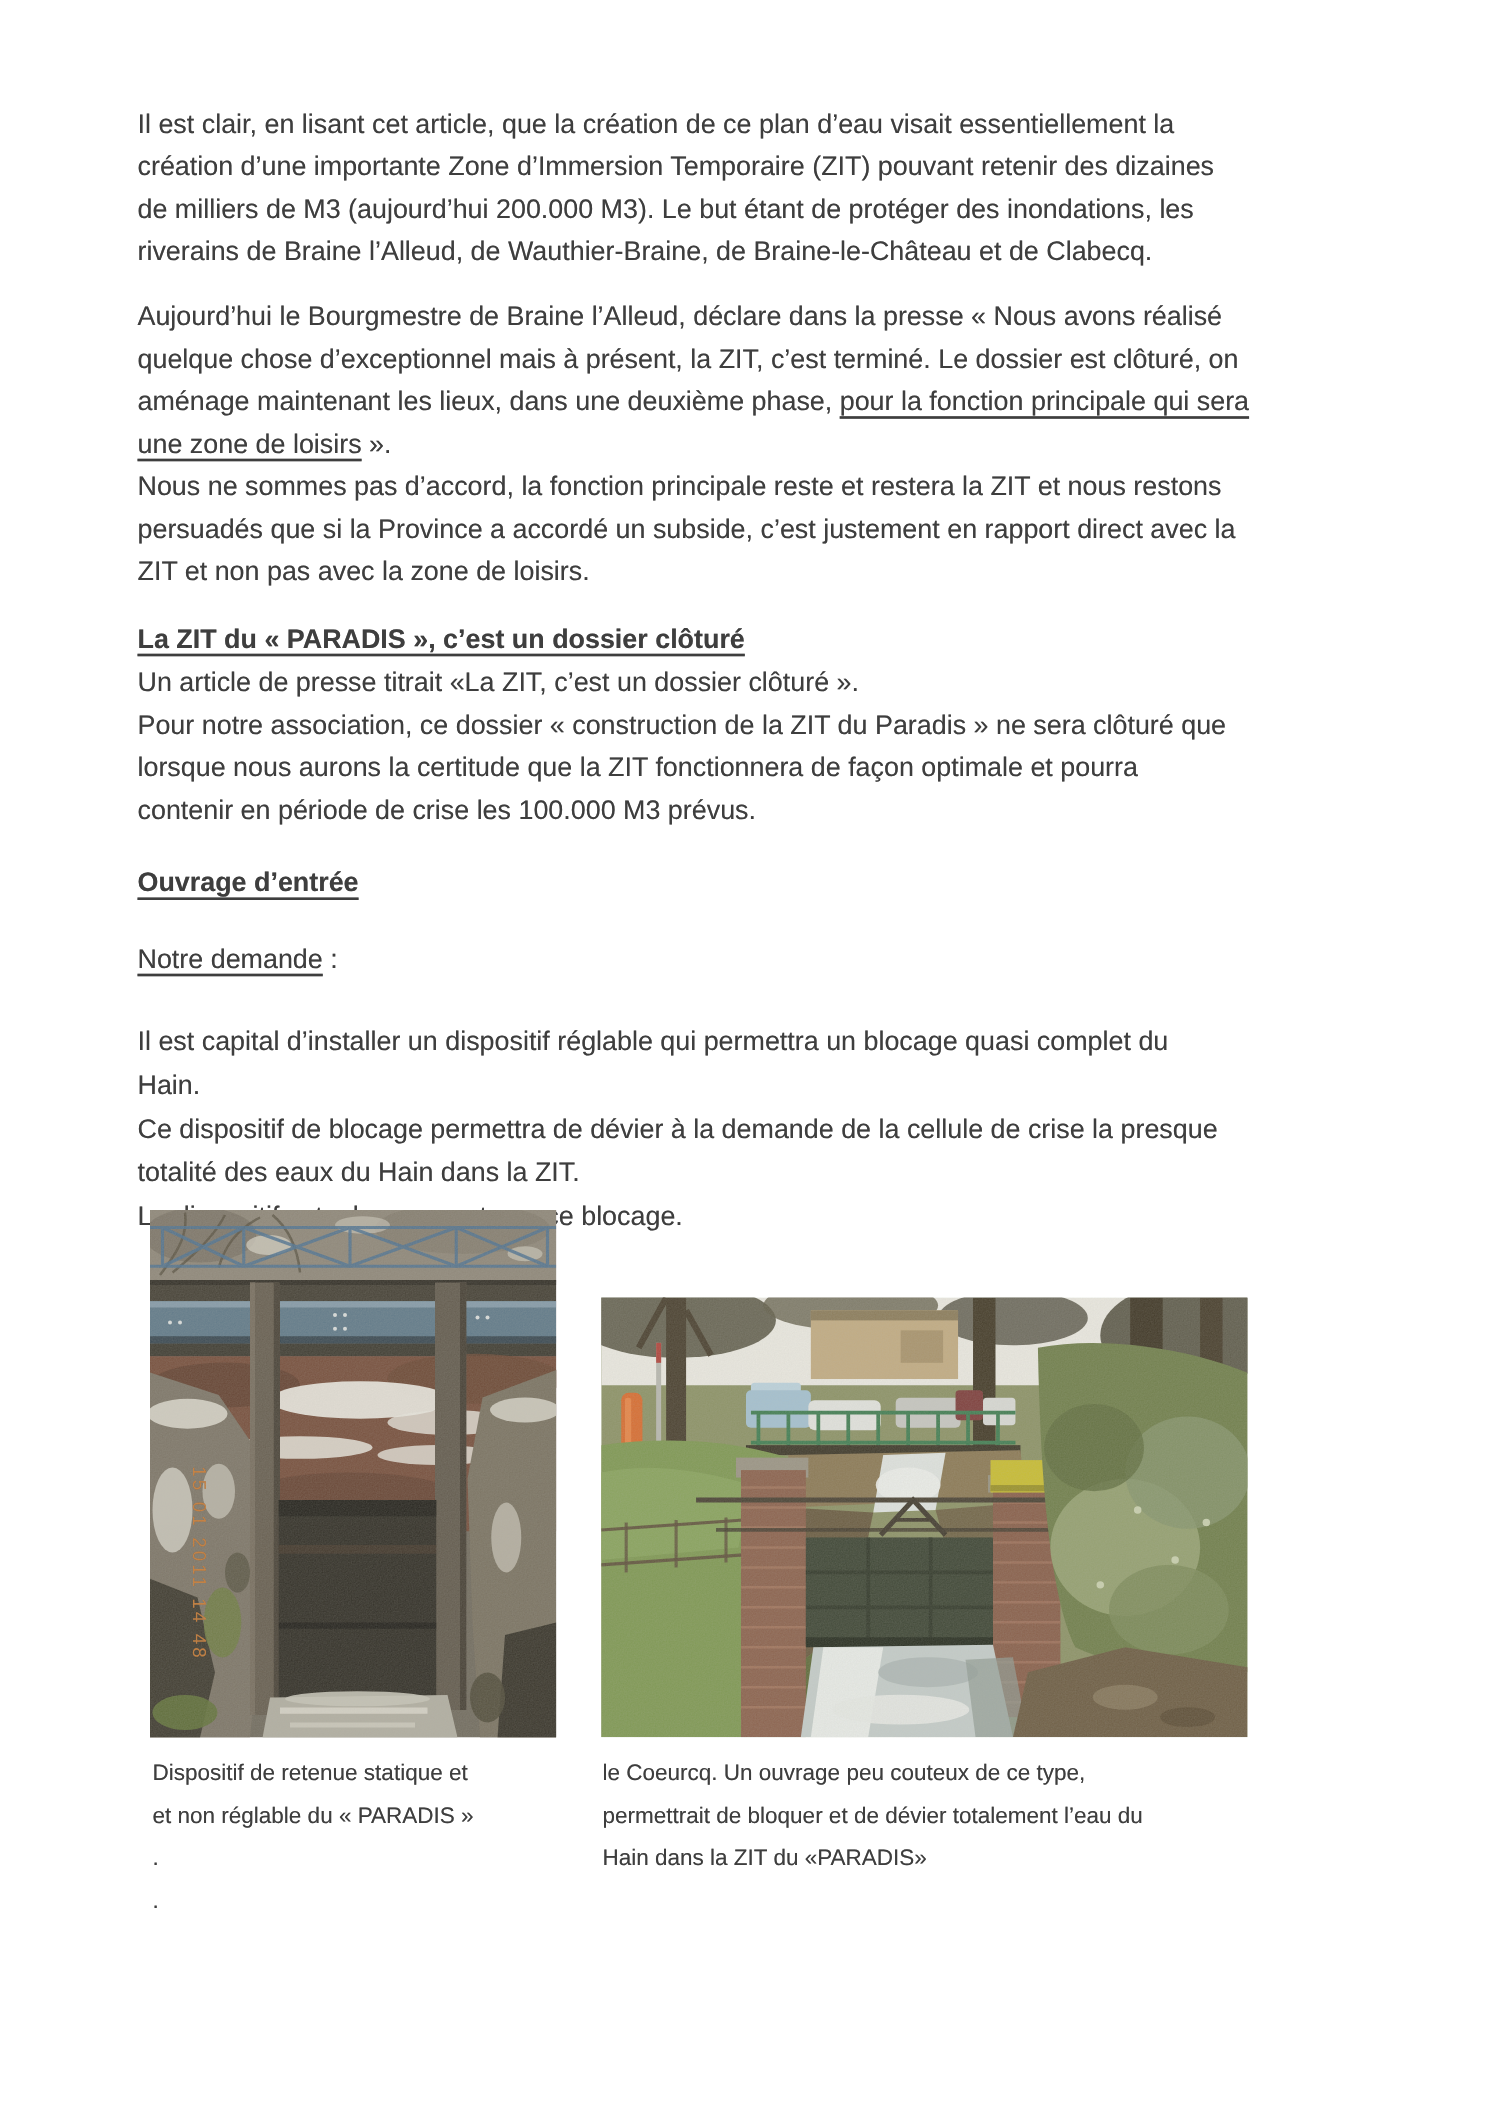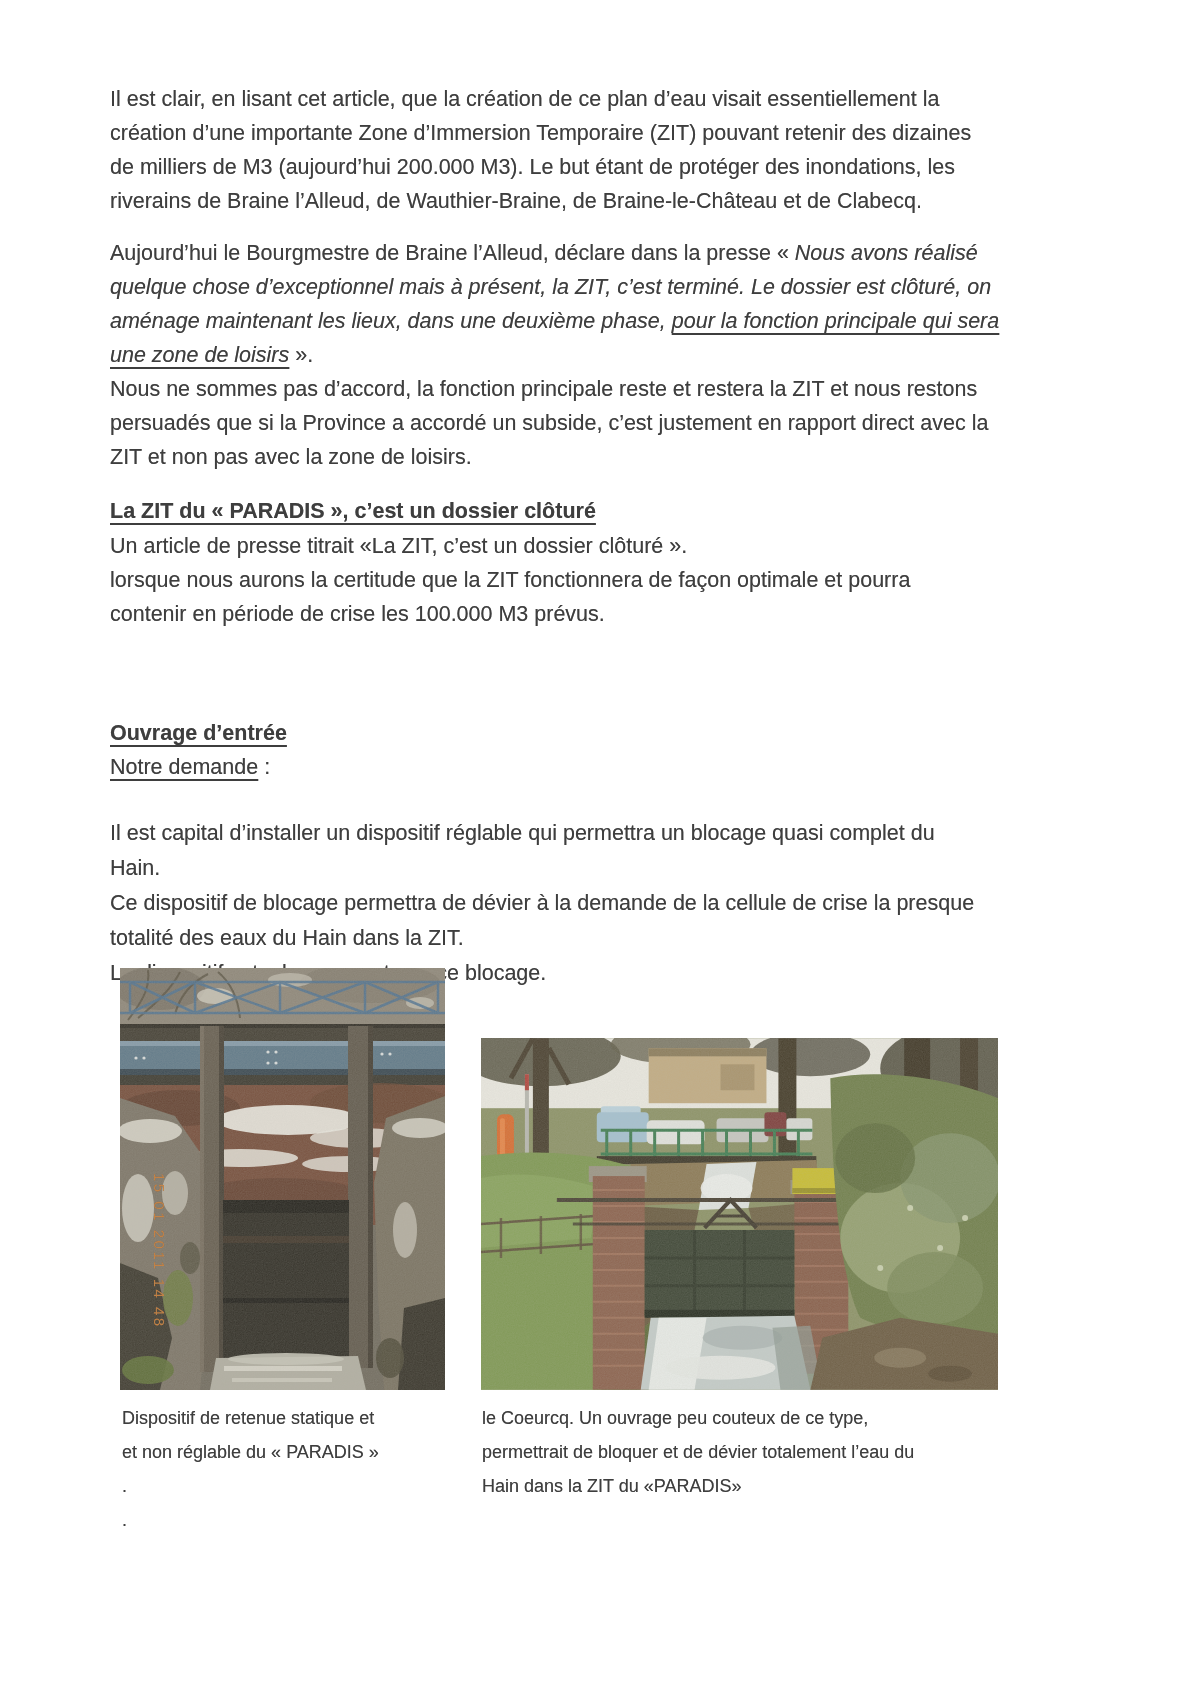--- a/index.html
+++ b/index.html
@@ -9,21 +9,21 @@
     margin:0 auto;
     background:#ffffff;
     font-family:"Liberation Sans", sans-serif;
     color:#3e3e3e;
     overflow:hidden;
     text-shadow:0 0 .5px rgba(62,62,62,.55);
   }
   .block{position:absolute;left:110px;width:985px;font-size:21.5px;line-height:34px;}
   .block-tall{line-height:35px;}
   .line{white-space:nowrap;}
-  .it{font-style:italic;}
+  .it{}
   .ul{text-decoration:underline;text-decoration-thickness:1.5px;text-underline-offset:4.5px;}
   .hd{font-weight:bold;text-decoration:underline;text-decoration-thickness:2px;text-underline-offset:5px;}
   .caption{position:absolute;font-size:18px;line-height:34px;}
   .photo{position:absolute;display:block;}
 </style>
 </head>
 <body>
 
 <div class="page">
 
@@ -44,25 +44,26 @@
     <div class="line">ZIT et non pas avec la zone de loisirs.</div>
   </section>
 
   <section class="block" style="top:494px">
     <div class="line hd">La ZIT du « PARADIS », c’est un dossier  clôturé</div>
   </section>
   <section class="block" style="top:529px">
     <div class="line">Un article de presse titrait «La ZIT, c’est un dossier  clôturé ».</div>
   </section>
   <section class="block" style="top:563px">
+    <div class="line">Pour notre association, ce dossier « construction de la ZIT du Paradis » ne sera clôturé que</div>
     <div class="line">lorsque nous aurons la certitude que la ZIT fonctionnera de façon optimale et pourra</div>
     <div class="line">contenir en période de crise les 100.000 M3 prévus.</div>
   </section>
 
-  <section class="block" style="top:716px">
+  <section class="block" style="top:689px">
     <div class="line hd">Ouvrage d’entrée</div>
   </section>
   <section class="block" style="top:750px">
     <div class="line"><span class="ul">Notre demande</span><span> :</span></div>
   </section>
   <section class="block block-tall" style="top:816px">
     <div class="line">Il est capital d’installer un dispositif réglable qui permettra un blocage quasi complet du</div>
     <div class="line">Hain.</div>
     <div class="line">Ce dispositif de blocage permettra de dévier à la demande de la cellule de crise la presque</div>
     <div class="line">totalité des eaux du Hain dans la ZIT.</div>

